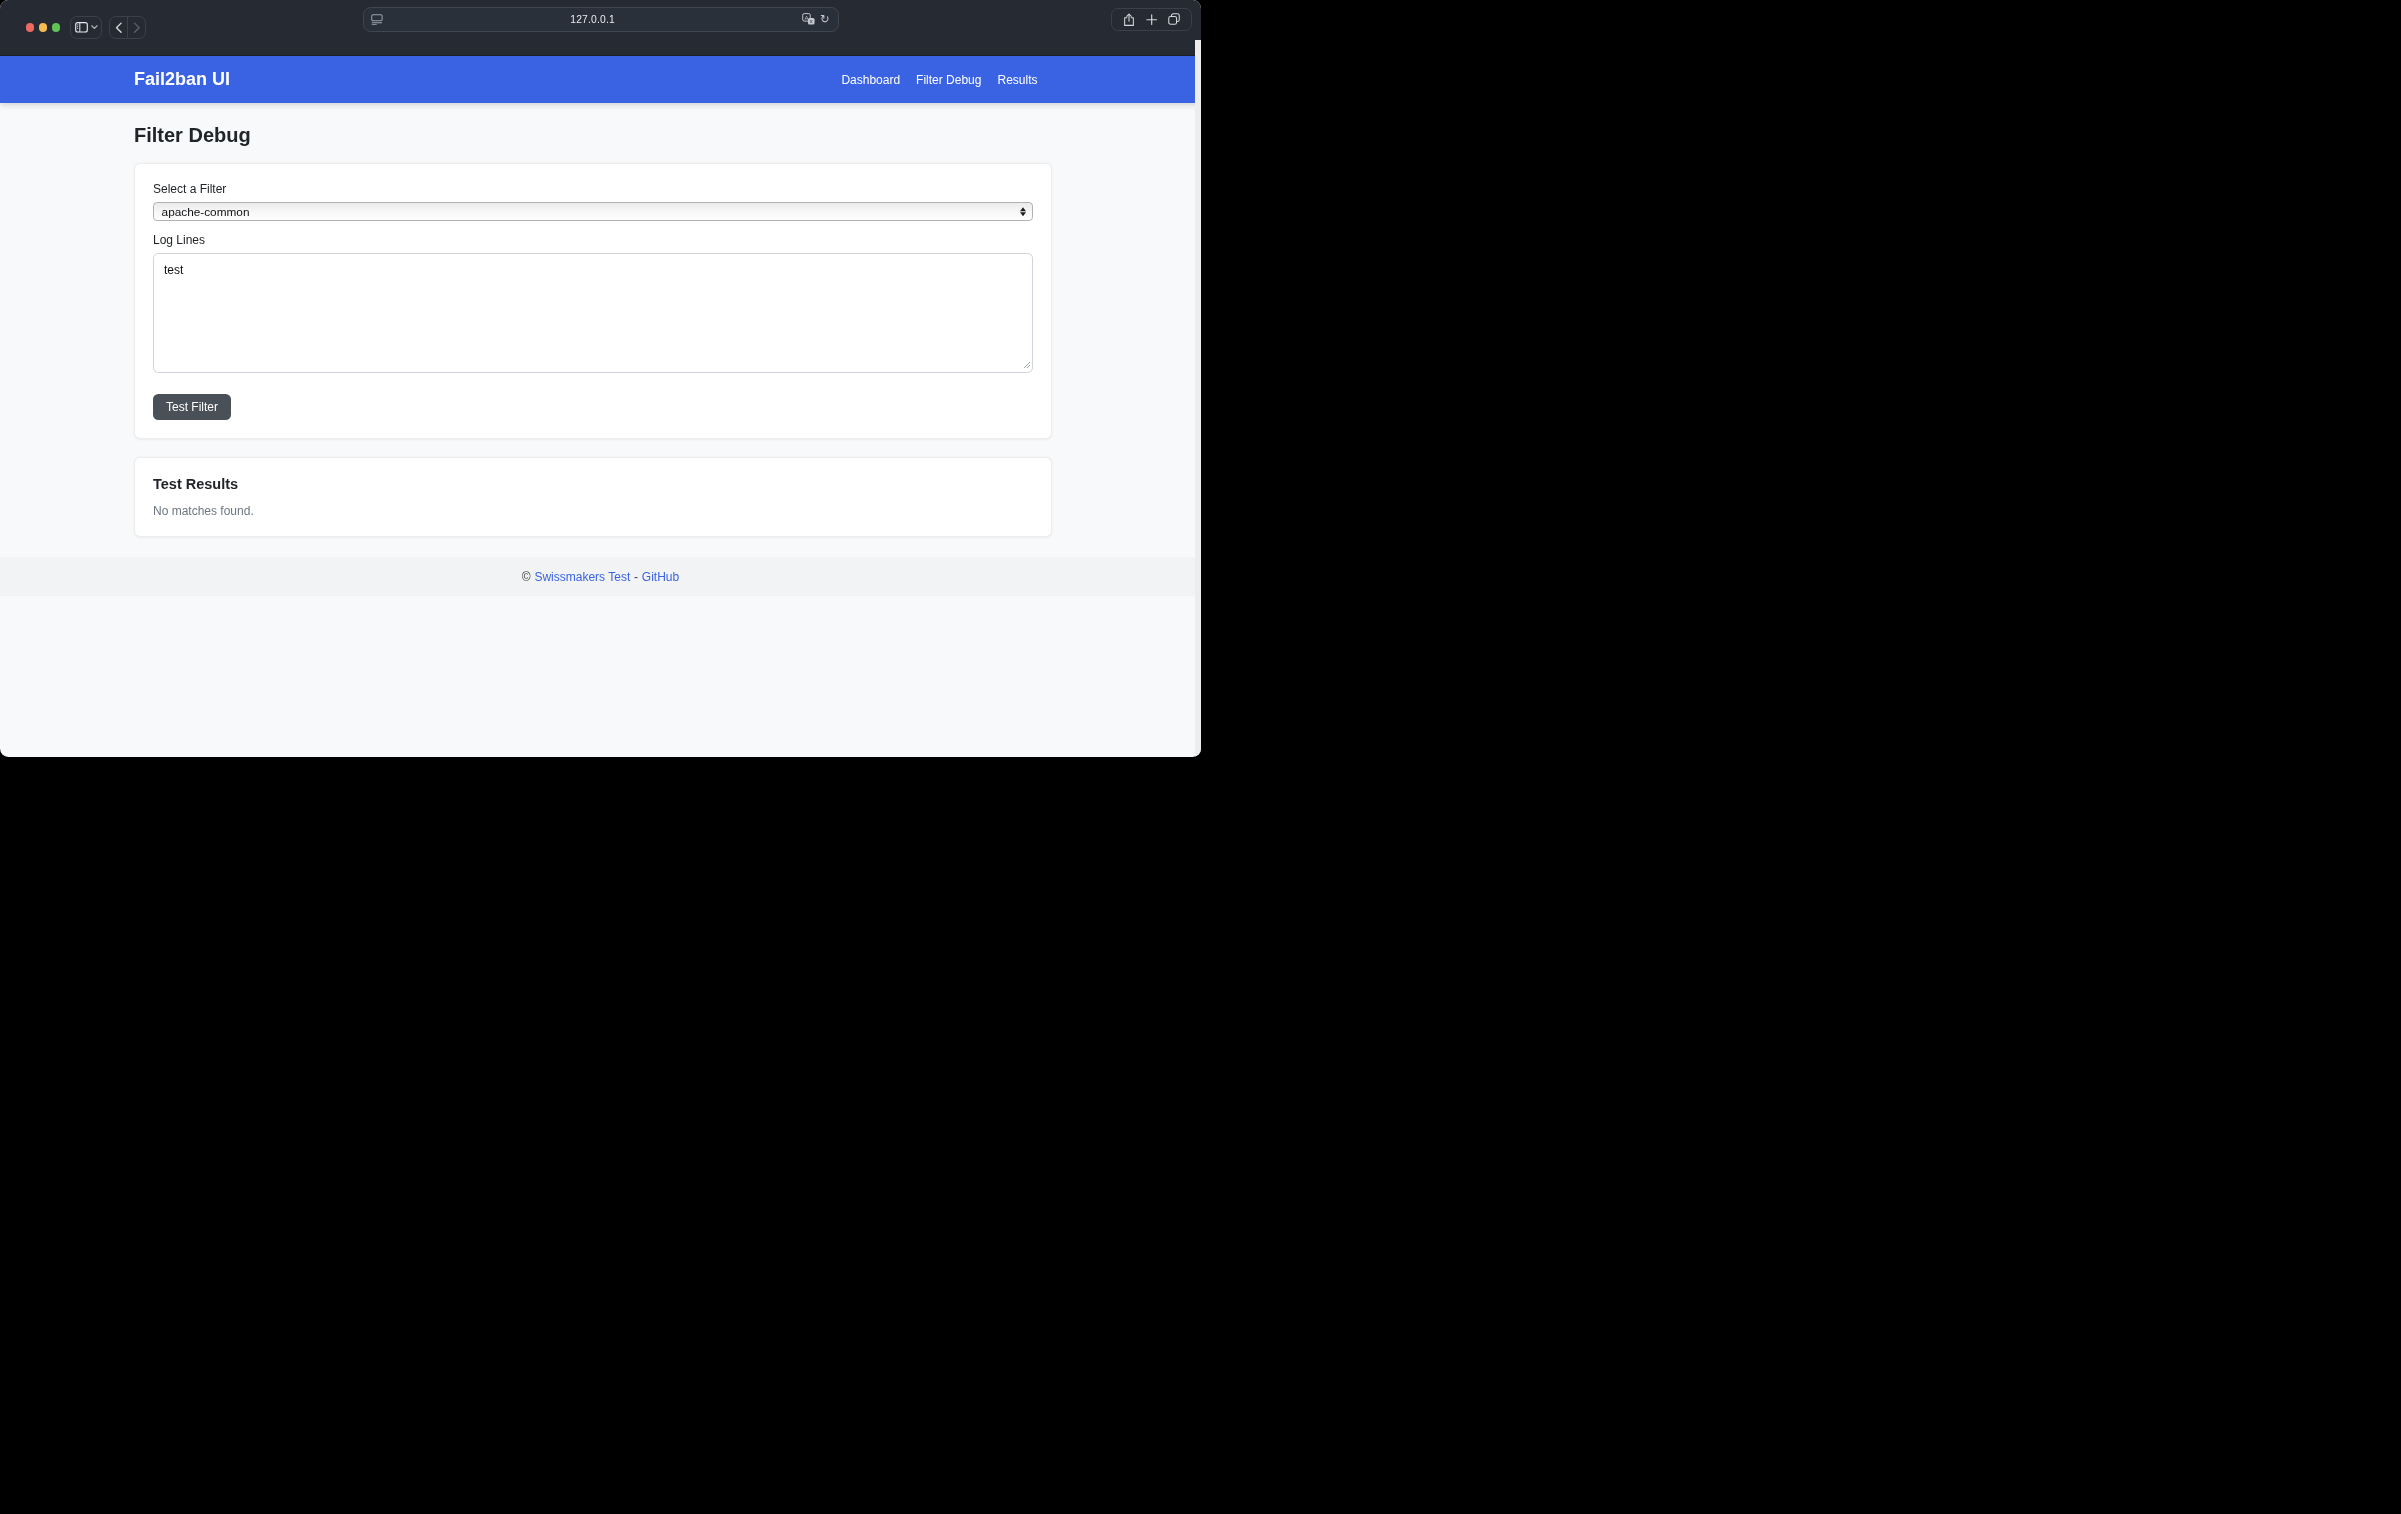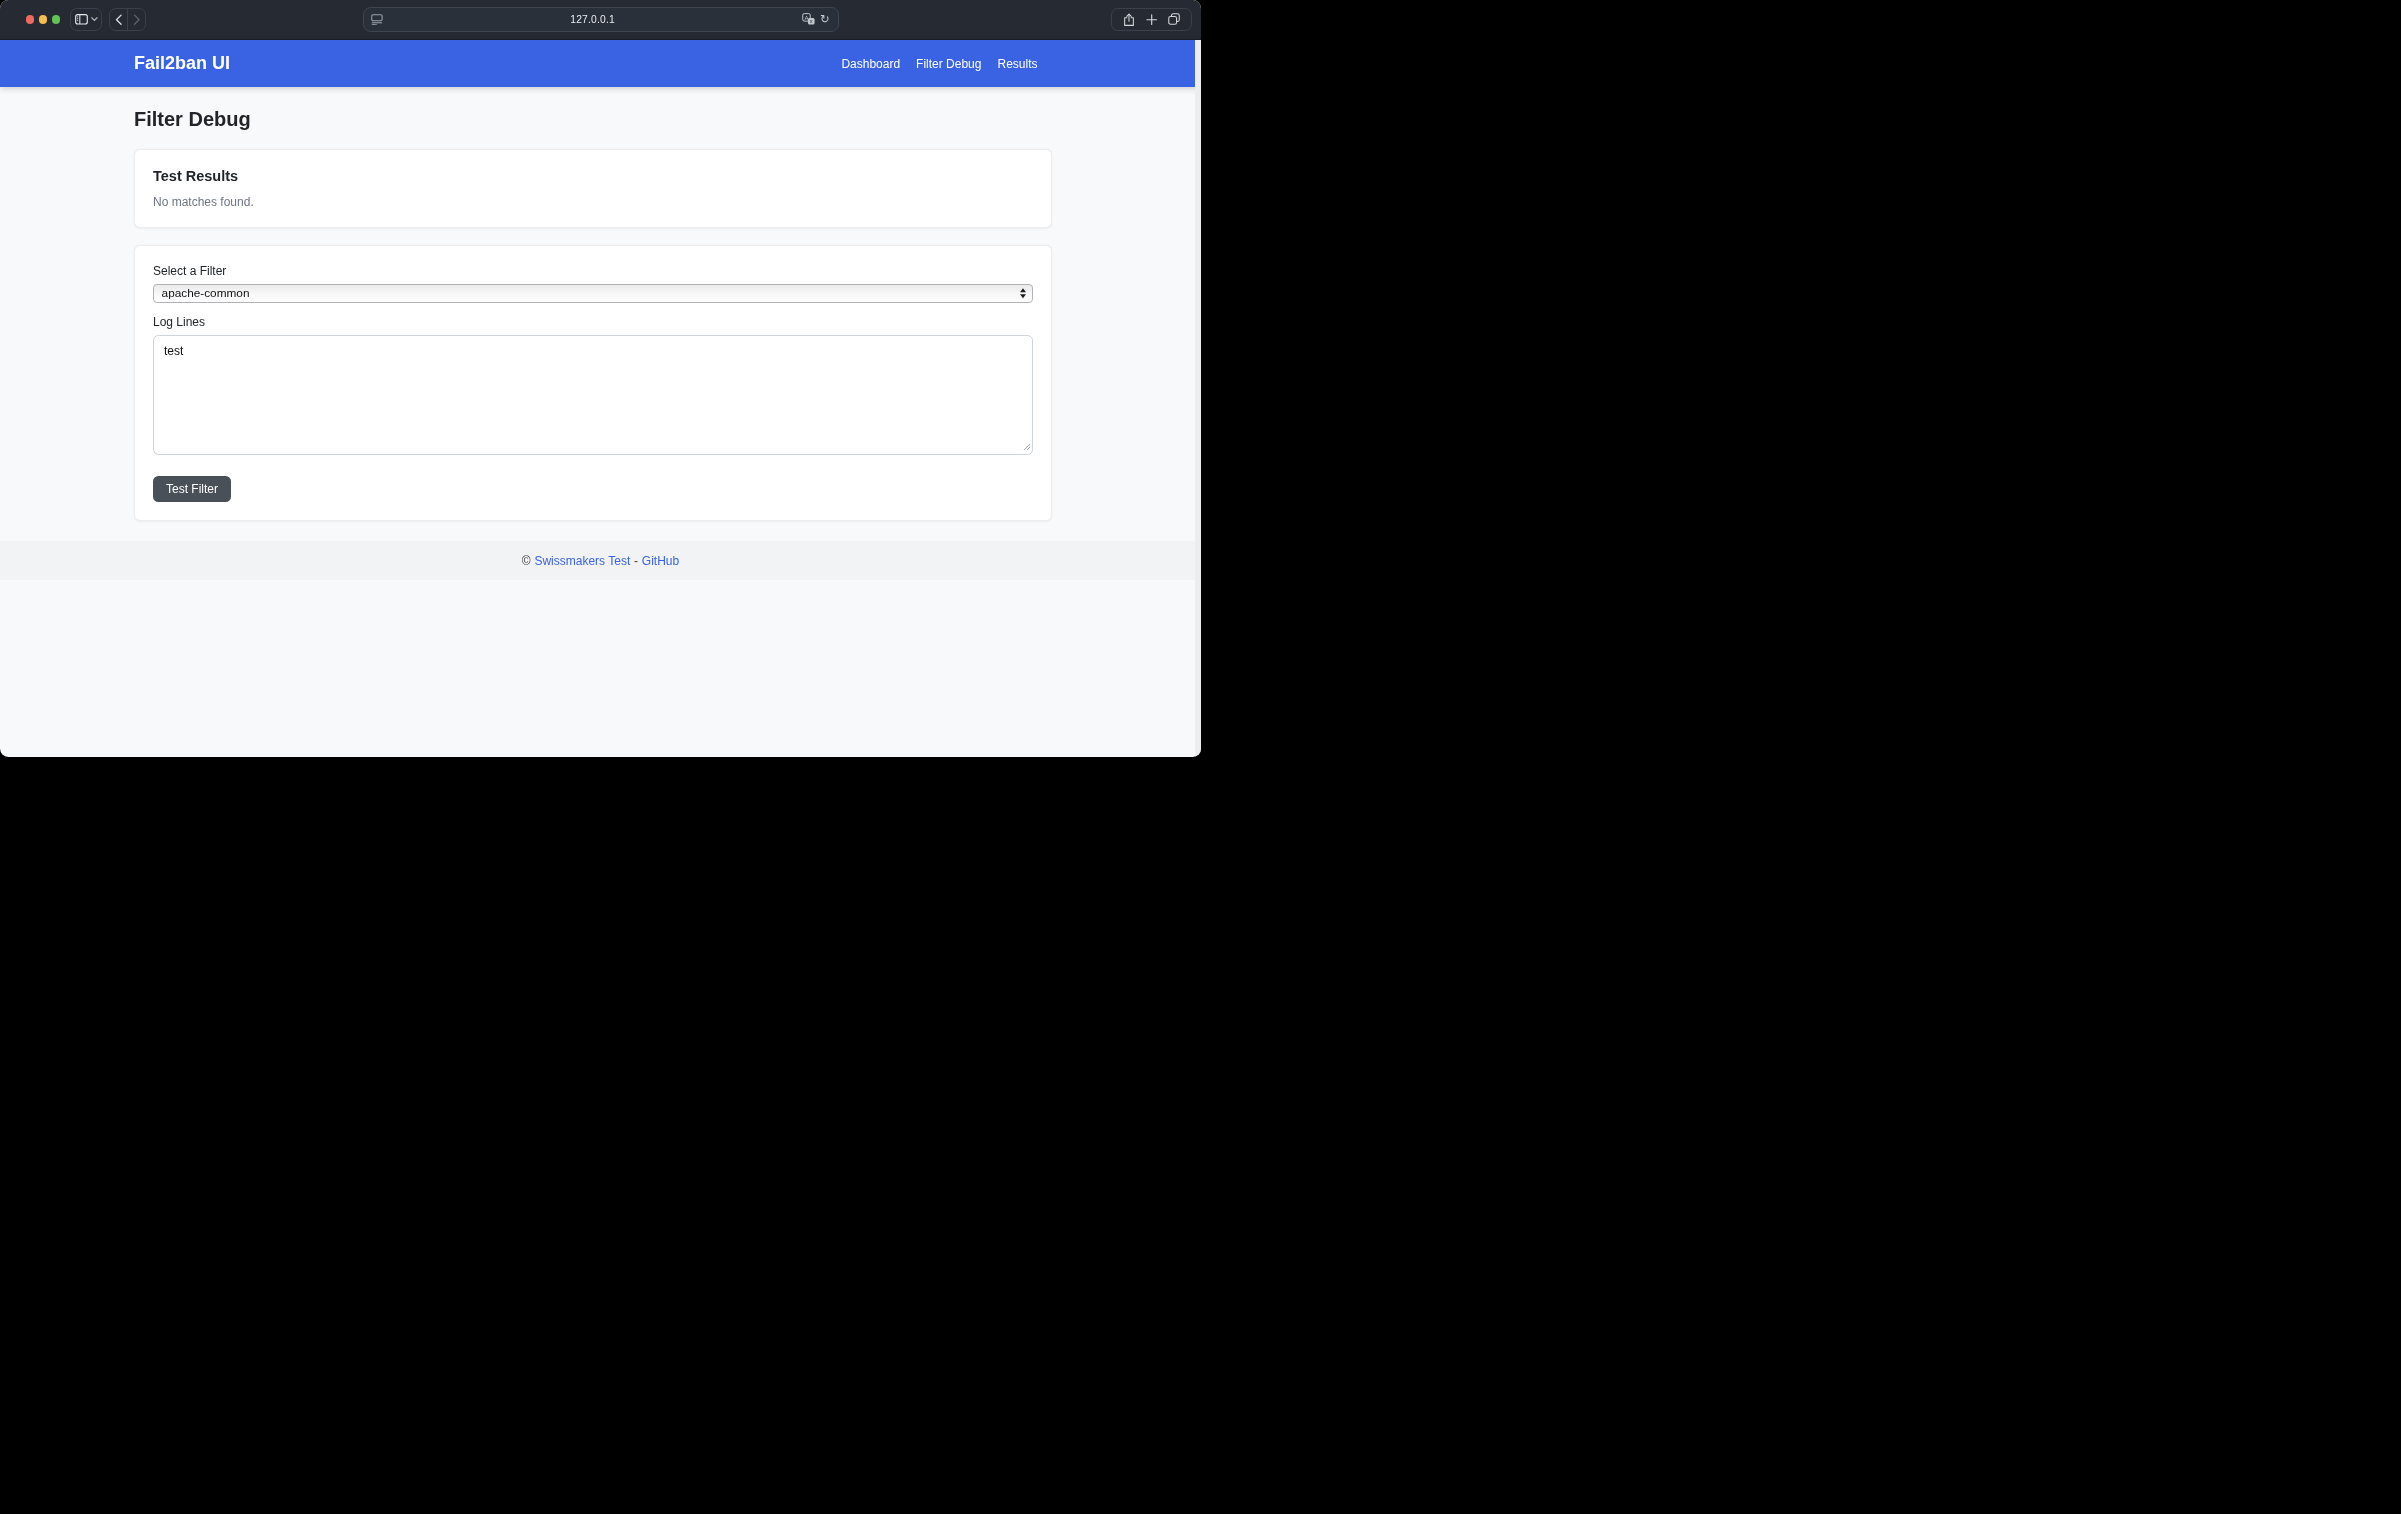--- a/index.html
+++ b/index.html
@@ -3,21 +3,21 @@
 <meta charset="utf-8">
 <style>
   * { margin:0; padding:0; box-sizing:border-box; }
   html,body { width:1201px; height:757px; background:#000; overflow:hidden;
               font-family:"Liberation Sans","DejaVu Sans",sans-serif; }
 
   .window { position:relative; width:1201px; height:757px; border-radius:8.4px;
             overflow:hidden; background:var(--page-bg,#f8f9fa); }
 
   
-  .chrome { position:relative; height:40px; background:var(--chrome-bg,#262b33);
+  .chrome { position:relative; height:56px; background:var(--chrome-bg,#262b33);
             border-bottom:0.8px solid #1b1f24; display:flex; align-items:center; padding:0 26px; }
   .lights { display:flex; gap:4.6px; align-items:center; }
   .light { width:8.4px; height:8.4px; border-radius:50%; display:inline-block; cursor:default; }
   .light.r { background:#ee6a5f; } .light.y { background:#f5bd4f; } .light.g { background:#61c354; }
 
   .tgroup { display:flex; align-items:center; justify-content:center; height:23.6px;
             border:0.8px solid #3a414b; border-radius:6.8px; background:transparent; color:#dfe3e8; }
   .sidebar-btn { width:32px; margin-left:10px; gap:3px; }
   .navgroup { width:37px; margin-left:6.8px; }
   .navgroup .half { flex:1; display:flex; align-items:center; justify-content:center; height:100%; }
@@ -185,25 +185,20 @@
         <li><a>Dashboard</a></li>
         <li><a>Filter Debug</a></li>
         <li><a>Results</a></li>
       </ul>
     </div>
   </nav>
 
   <main class="main">
     <h1 class="page-title">Filter Debug</h1>
 
-    <section class="card results-card">
-      <h2 class="results-heading">Test Results</h2>
-      <p class="results-message">No matches found.</p>
-    </section>
-
     <section class="card form-card">
       <label class="field-label">Select a Filter</label>
       <div class="select-wrap">
         <select class="filter-select">
           <option>apache-common</option>
         </select>
         <span class="sel-arrows">
           <i class="up"></i>
             <i class="dn"></i>
         </span>
@@ -214,20 +209,25 @@
         <textarea class="loglines" spellcheck="false" style="">test</textarea>
         <span class="resize-handle">
           <svg width="8.4" height="8.4" viewBox="0 0 11 11" stroke="#878d94" stroke-width="1.1">
             <path d="M2.5 10.5 L10.5 2.5 M6.5 10.5 L10.5 6.5"></path>
           </svg>
         </span>
       </div>
 
       <button class="btn-test">Test Filter</button>
     </section>
+
+    <section class="card results-card">
+      <h2 class="results-heading">Test Results</h2>
+      <p class="results-message">No matches found.</p>
+    </section>
   </main>
 
   <footer class="footer">
     <span>©</span>
     <a>Swissmakers Test</a>
     <span>-</span>
     <a>GitHub</a>
   </footer>
 
   <div class="scroll-gutter"></div>

